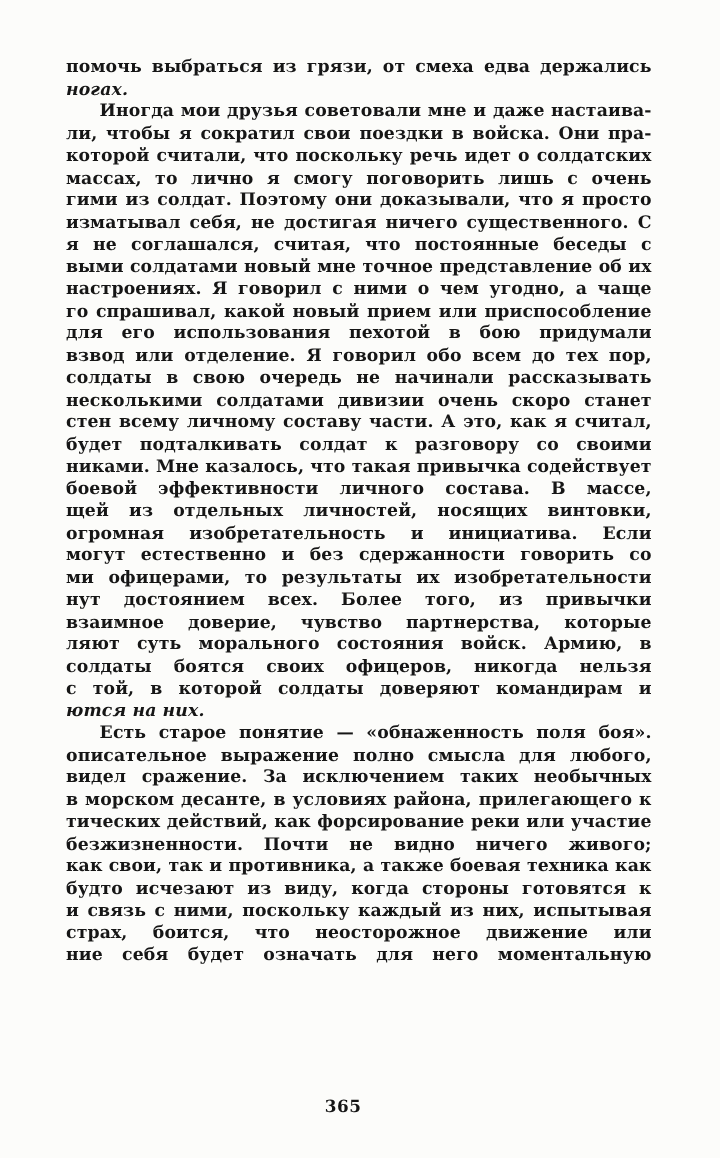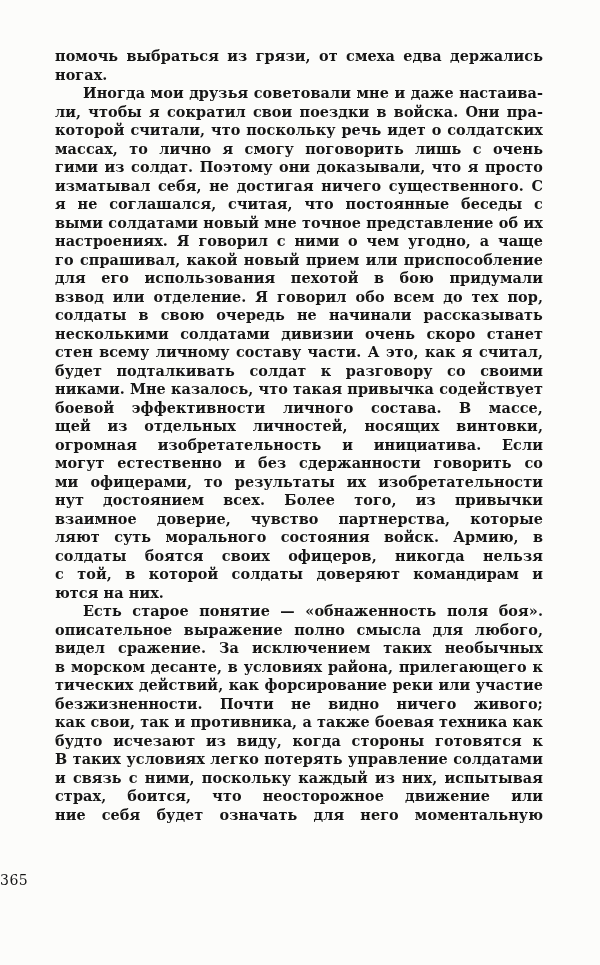--- a/index.html
+++ b/index.html
@@ -31,29 +31,30 @@
     text-align: justify;
     text-align-last: justify;
     letter-spacing: 0.1px;
     overflow: hidden;
   }
   .line.indent {
     text-indent: 28px;
   }
   .line.no-just {
     text-align-last: left;
+    font-style: italic;
   }
   .page-number {
     position: absolute;
-    top: 872px;
+    top: 915px;
     left: 0;
     width: 572px;
-    text-align: left;
+    text-align: center;
     font-size: 14px;
-    font-weight: normal;
+    font-weight: bold;
     letter-spacing: 0.5px;
   }
 </style>
 </head>
 <body>
 
 <div class="page">
   <div class="text-block" id="text-block">
       <div class="line">помочь выбраться из грязи, от смеха едва держались на</div>
       <div class="line no-just">ногах.</div>
@@ -86,19 +87,18 @@
       <div class="line">с той, в которой солдаты доверяют командирам и полага-</div>
       <div class="line no-just">ются на них.</div>
       <div class="line indent">Есть старое понятие — «обнаженность поля боя». Это</div>
       <div class="line">описательное выражение полно смысла для любого, кто</div>
       <div class="line">видел сражение. За исключением таких необычных так-</div>
       <div class="line">в морском десанте, в условиях района, прилегающего к</div>
       <div class="line">тических действий, как форсирование реки или участие</div>
       <div class="line">безжизненности. Почти не видно ничего живого; войска,</div>
       <div class="line">как свои, так и противника, а также боевая техника как</div>
       <div class="line">будто исчезают из виду, когда стороны готовятся к бою.</div>
-      <div class="line">В таких условиях легко потерять управление солдатами</div>
       <div class="line">и связь с ними, поскольку каждый из них, испытывая</div>
       <div class="line">страх, боится, что неосторожное движение или обнаруже-</div>
       <div class="line">ние себя будет означать для него моментальную смерть,</div>
     </div>
   <div class="page-number">365</div>
 </div>
 
 </body></html>

